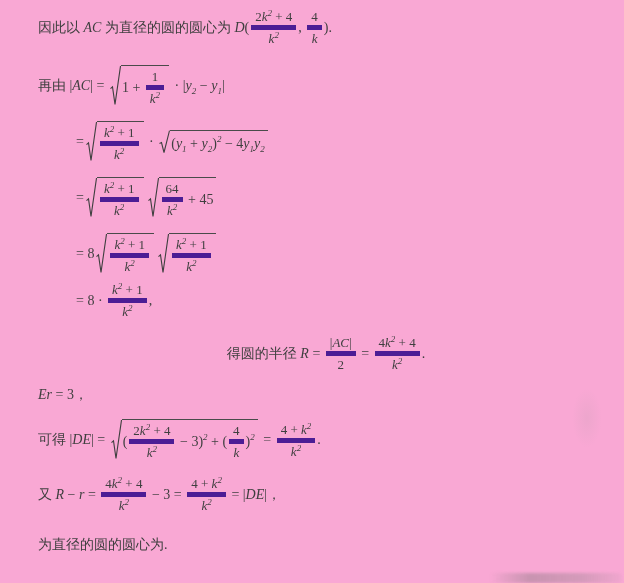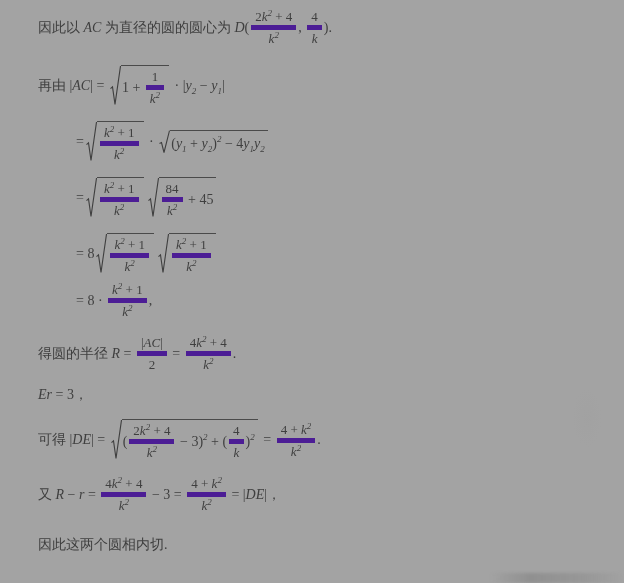--- a/index.html
+++ b/index.html
@@ -1,38 +1,38 @@
 <!DOCTYPE html>
 <html><head>
 <meta charset="utf-8">
 <style>
   html,body{margin:0;padding:0;background:#e8e8e8;}
   .page{
     position:relative;
     width:624px;height:583px;
-    background:#a3a3a3;
+    background:#f9a8d4;
     overflow:hidden;
     font-family:"Liberation Serif","DejaVu Serif",serif;
     color:#3f3f3f;
   }
   .content{
     position:absolute;
     left:38px;top:8px;right:10px;
   }
   .line{
     display:flex;
     align-items:center;
     margin-bottom:14px;
     font-size:14px;
     white-space:pre;
   }
   .line.cont{ margin-left:38px; }
   .line:nth-child(1){ margin-bottom:18px; }
   .line:nth-child(5){ margin-bottom:6px; }
-  .line:nth-child(7){ margin-bottom:12px; }
+  .line:nth-child(7){ margin-bottom:12px;justify-content:center; }
   .line:nth-child(10){ margin-bottom:21px; }
   .tok{ white-space:pre; line-height:20px; }
   .tok.it{ font-style:italic; }
   .tok sup{ font-size:9px; line-height:0; vertical-align:super; font-style:italic; }
   .tok sub{ font-size:9px; line-height:0; vertical-align:sub; font-style:italic; }
   .frac{
     display:inline-flex;
     flex-direction:column;
     align-items:stretch;
     text-align:center;
@@ -90,30 +90,30 @@
           </svg><span class="radicand"><span class="tok">1 + </span><span class="frac"><span class="num"><span class="tok">1</span></span><span class="den"><span class="tok it">k<sup>2</sup></span></span></span></span></span><span class="tok"> · |</span><span class="tok it">y<sub>2</sub></span><span class="tok"> − </span><span class="tok it">y<sub>1</sub></span><span class="tok">|</span></div>
       <div class="line cont"><span class="tok">=</span><span class="sqrt"><svg viewBox="0 0 11 24" preserveAspectRatio="none" class="rad-svg">
             <path d="M0.5 13.5 L2.5 12.5 L5 22.5 L10.5 0.6" fill="none" stroke="#3f3f3f" stroke-width="1.1" vector-effect="non-scaling-stroke"></path>
           </svg><span class="radicand"><span class="frac"><span class="num"><span class="tok it">k<sup>2</sup></span><span class="tok"> + 1</span></span><span class="den"><span class="tok it">k<sup>2</sup></span></span></span></span></span><span class="tok"> · </span><span class="sqrt"><svg viewBox="0 0 11 24" preserveAspectRatio="none" class="rad-svg">
             <path d="M0.5 13.5 L2.5 12.5 L5 22.5 L10.5 0.6" fill="none" stroke="#3f3f3f" stroke-width="1.1" vector-effect="non-scaling-stroke"></path>
           </svg><span class="radicand"><span class="tok">(</span><span class="tok it">y<sub>1</sub></span><span class="tok"> + </span><span class="tok it">y<sub>2</sub></span><span class="tok">)<sup>2</sup></span><span class="tok"> − 4</span><span class="tok it">y<sub>1</sub></span><span class="tok it">y<sub>2</sub></span></span></span></div>
       <div class="line cont"><span class="tok">=</span><span class="sqrt"><svg viewBox="0 0 11 24" preserveAspectRatio="none" class="rad-svg">
             <path d="M0.5 13.5 L2.5 12.5 L5 22.5 L10.5 0.6" fill="none" stroke="#3f3f3f" stroke-width="1.1" vector-effect="non-scaling-stroke"></path>
           </svg><span class="radicand"><span class="frac"><span class="num"><span class="tok it">k<sup>2</sup></span><span class="tok"> + 1</span></span><span class="den"><span class="tok it">k<sup>2</sup></span></span></span></span></span><span class="sqrt"><svg viewBox="0 0 11 24" preserveAspectRatio="none" class="rad-svg">
             <path d="M0.5 13.5 L2.5 12.5 L5 22.5 L10.5 0.6" fill="none" stroke="#3f3f3f" stroke-width="1.1" vector-effect="non-scaling-stroke"></path>
-          </svg><span class="radicand"><span class="frac"><span class="num"><span class="tok">84</span></span><span class="den"><span class="tok it">k<sup>2</sup></span></span></span><span class="tok"> + 45</span></span></span></div>
+          </svg><span class="radicand"><span class="frac"><span class="num"><span class="tok">64</span></span><span class="den"><span class="tok it">k<sup>2</sup></span></span></span><span class="tok"> + 45</span></span></span></div>
       <div class="line cont"><span class="tok">= 8</span><span class="sqrt"><svg viewBox="0 0 11 24" preserveAspectRatio="none" class="rad-svg">
             <path d="M0.5 13.5 L2.5 12.5 L5 22.5 L10.5 0.6" fill="none" stroke="#3f3f3f" stroke-width="1.1" vector-effect="non-scaling-stroke"></path>
           </svg><span class="radicand"><span class="frac"><span class="num"><span class="tok it">k<sup>2</sup></span><span class="tok"> + 1</span></span><span class="den"><span class="tok it">k<sup>2</sup></span></span></span></span></span><span class="sqrt"><svg viewBox="0 0 11 24" preserveAspectRatio="none" class="rad-svg">
             <path d="M0.5 13.5 L2.5 12.5 L5 22.5 L10.5 0.6" fill="none" stroke="#3f3f3f" stroke-width="1.1" vector-effect="non-scaling-stroke"></path>
           </svg><span class="radicand"><span class="frac"><span class="num"><span class="tok it">k<sup>2</sup></span><span class="tok"> + 1</span></span><span class="den"><span class="tok it">k<sup>2</sup></span></span></span></span></span></div>
       <div class="line cont"><span class="tok">= 8 · </span><span class="frac"><span class="num"><span class="tok it">k<sup>2</sup></span><span class="tok"> + 1</span></span><span class="den"><span class="tok it">k<sup>2</sup></span></span></span><span class="tok">,</span></div>
       <div class="line"><span class="tok">得圆的半径 </span><span class="tok it">R</span><span class="tok"> = </span><span class="frac"><span class="num"><span class="tok">|</span><span class="tok it">AC</span><span class="tok">|</span></span><span class="den"><span class="tok">2</span></span></span><span class="tok"> = </span><span class="frac"><span class="num"><span class="tok">4</span><span class="tok it">k<sup>2</sup></span><span class="tok"> + 4</span></span><span class="den"><span class="tok it">k<sup>2</sup></span></span></span><span class="tok">.</span></div>
       <div class="line"><span class="tok it">E</span><span class="tok it">r</span><span class="tok"> = 3，</span></div>
       <div class="line"><span class="tok">可得 |</span><span class="tok it">DE</span><span class="tok">| = </span><span class="sqrt"><svg viewBox="0 0 11 24" preserveAspectRatio="none" class="rad-svg">
             <path d="M0.5 13.5 L2.5 12.5 L5 22.5 L10.5 0.6" fill="none" stroke="#3f3f3f" stroke-width="1.1" vector-effect="non-scaling-stroke"></path>
           </svg><span class="radicand"><span class="tok">(</span><span class="frac"><span class="num"><span class="tok">2</span><span class="tok it">k<sup>2</sup></span><span class="tok"> + 4</span></span><span class="den"><span class="tok it">k<sup>2</sup></span></span></span><span class="tok"> − 3)<sup>2</sup></span><span class="tok"> + (</span><span class="frac"><span class="num"><span class="tok">4</span></span><span class="den"><span class="tok it">k</span></span></span><span class="tok">)<sup>2</sup></span></span></span><span class="tok"> = </span><span class="frac"><span class="num"><span class="tok">4 + </span><span class="tok it">k<sup>2</sup></span></span><span class="den"><span class="tok it">k<sup>2</sup></span></span></span><span class="tok">.</span></div>
       <div class="line"><span class="tok">又 </span><span class="tok it">R</span><span class="tok"> − </span><span class="tok it">r</span><span class="tok"> = </span><span class="frac"><span class="num"><span class="tok">4</span><span class="tok it">k<sup>2</sup></span><span class="tok"> + 4</span></span><span class="den"><span class="tok it">k<sup>2</sup></span></span></span><span class="tok"> − 3 = </span><span class="frac"><span class="num"><span class="tok">4 + </span><span class="tok it">k<sup>2</sup></span></span><span class="den"><span class="tok it">k<sup>2</sup></span></span></span><span class="tok"> = |</span><span class="tok it">DE</span><span class="tok">|，</span></div>
-      <div class="line"><span class="tok">因此这两个圆相内切.</span></div>
+      <div class="line"><span class="tok">为直径的圆的圆心为.</span></div>
     </div>
   <div class="speck"></div>
   <div class="smudge"></div>
 </div>
 
 </body></html>

